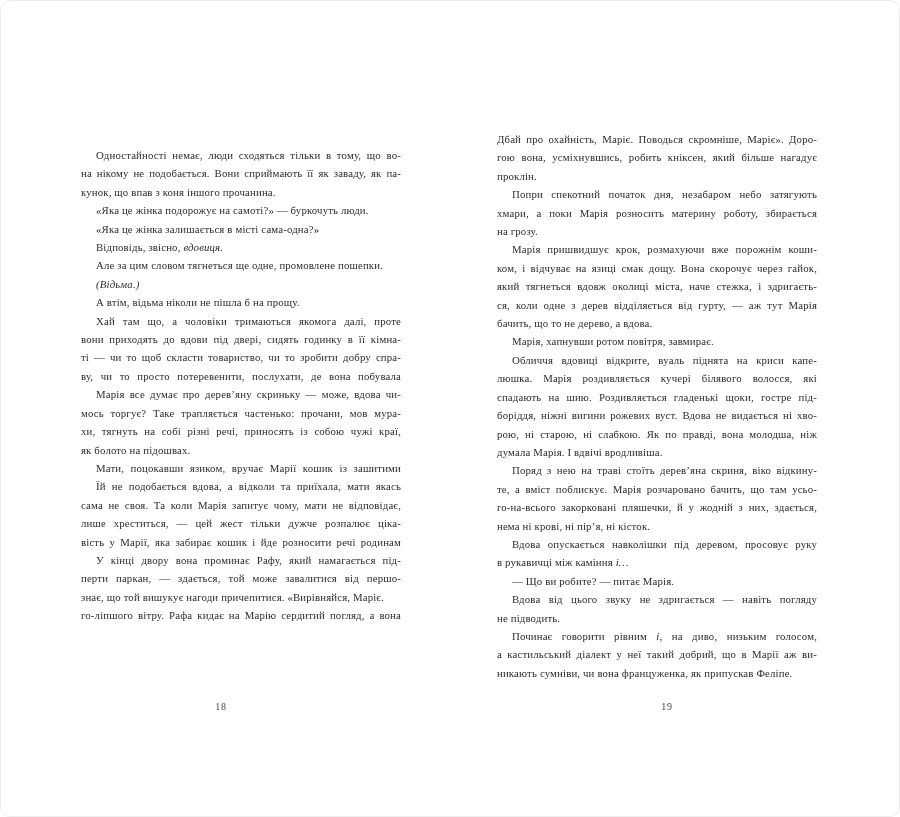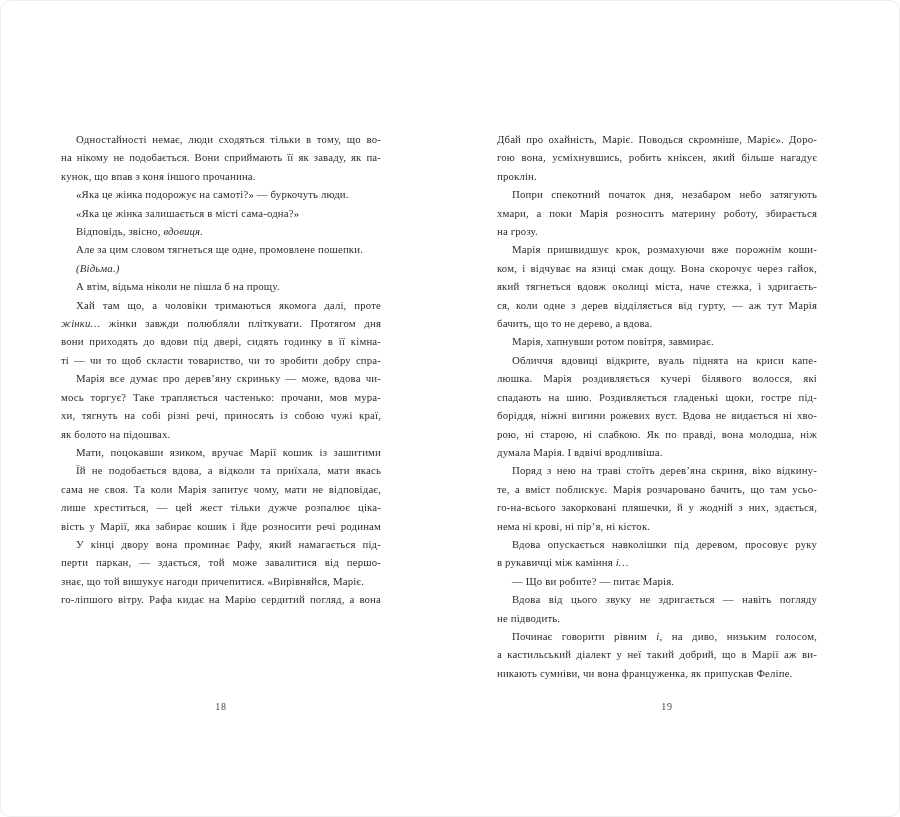--- a/index.html
+++ b/index.html
@@ -16,21 +16,21 @@
     color: #2e2d2b;
   }
   .text-column {
     position: absolute;
     top: 129px;
     width: 320px;
     font-size: 10.8px;
     line-height: 18.4px;
     letter-spacing: 0.15px;
   }
-  #left-column  { left: 60px; }
+  #left-column  { left: 80px; margin-top: 16px; }
   #right-column { left: 496px; }
   .paragraph { margin: 0; padding: 0; }
   .line {
     text-align: justify;
     text-align-last: justify;
     -moz-text-align-last: justify;
     white-space: normal;
     min-height: 18.4px;
   }
   .line.first { text-indent: 15px; }
@@ -70,23 +70,23 @@
         <div class="line first last">Але за цим словом тягнеться ще одне, промовлене пошепки.</div>
       </div>
       <div class="paragraph">
         <div class="line first last"><i>(Відьма.)</i></div>
       </div>
       <div class="paragraph">
         <div class="line first last">А втім, відьма ніколи не пішла б на прощу.</div>
       </div>
       <div class="paragraph">
         <div class="line first">Хай там що, а чоловіки тримаються якомога далі, проте</div>
-        <div class="line"><i>жінки…</i> жінки завжди полюбляли пліткувати. Протягом дня</div>
         <div class="line">вони приходять до вдови під двері, сидять годинку в її кімна-</div>
         <div class="line">ті — чи то щоб скласти товариство, чи то зробити добру спра-</div>
+        <div class="line">ву, чи то просто потеревенити, послухати, де вона побувала</div>
       </div>
       <div class="paragraph">
         <div class="line first">Марія все думає про дерев’яну скриньку — може, вдова чи-</div>
         <div class="line">мось торгує? Таке трапляється частенько: прочани, мов мура-</div>
         <div class="line">хи, тягнуть на собі різні речі, приносять із собою чужі краї,</div>
         <div class="line last">як болото на підошвах.</div>
       </div>
       <div class="paragraph">
         <div class="line first">Мати, поцокавши язиком, вручає Марії кошик із зашитими</div>
       </div>

